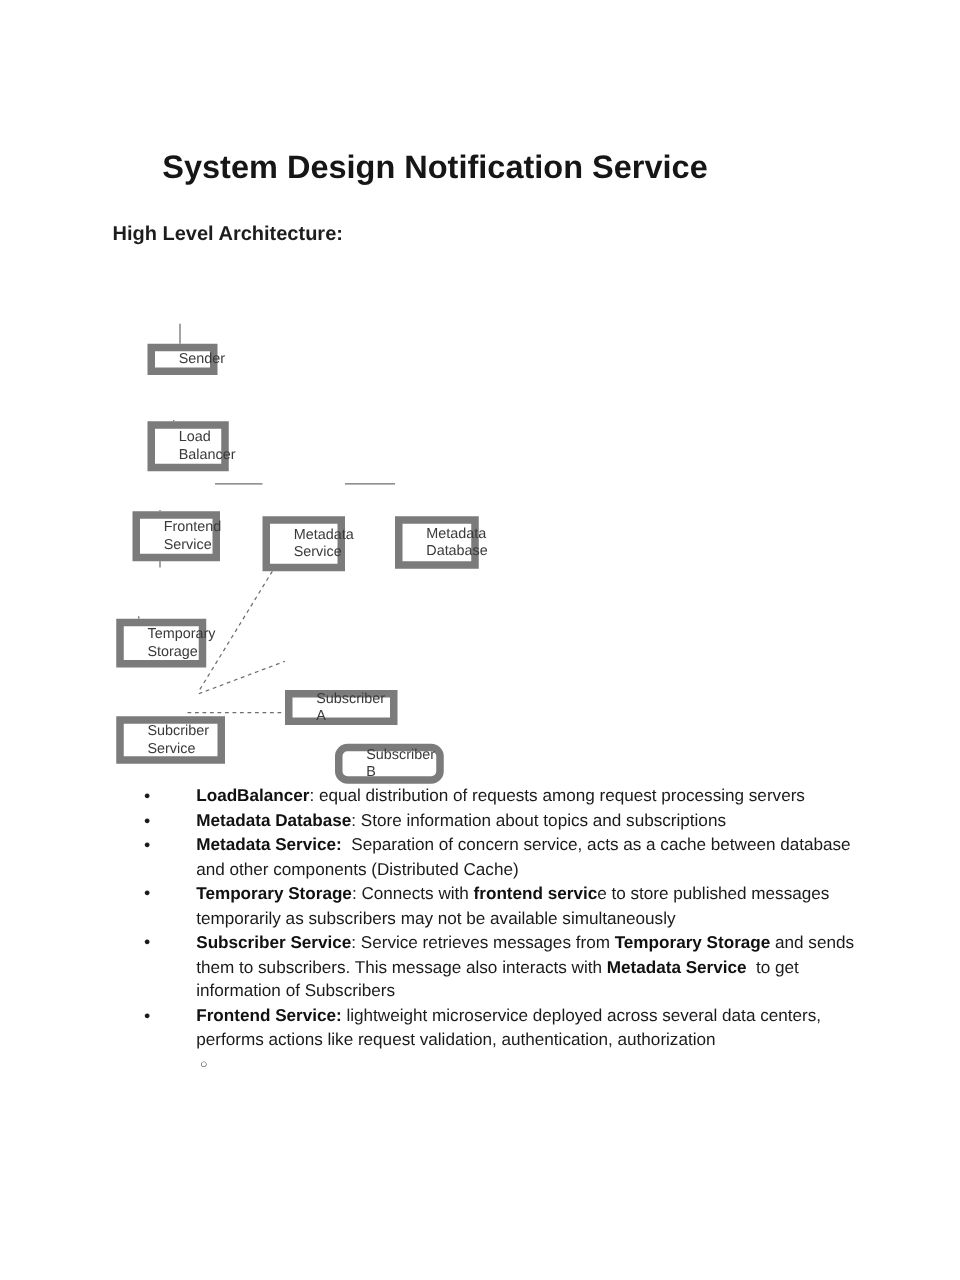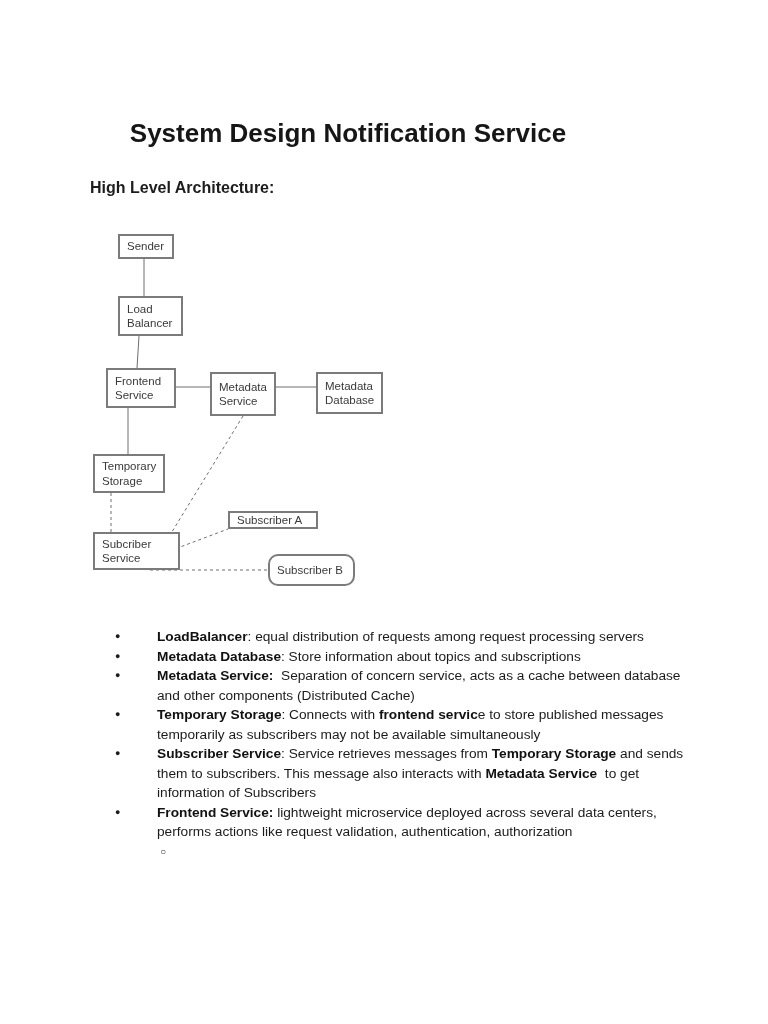--- a/index.html
+++ b/index.html
@@ -12,24 +12,24 @@
     font-size:26px;font-weight:bold;color:#161616;
   }
   .section-heading{
     position:absolute;top:179px;left:90px;
     font-size:16px;font-weight:bold;color:#1d1d1d;
   }
   .diagram{position:absolute;left:0;top:225px;width:768px;height:380px;}
   .diagram svg{position:absolute;left:0;top:0;width:768px;height:380px;}
   .node{
     position:absolute;box-sizing:border-box;background:#fff;
-    border:2px solid #14532d;color:#3a3a3a;
+    border:6px solid #14532d;color:#3a3a3a;
     font-size:11.5px;line-height:14.5px;
     display:flex;flex-direction:column;justify-content:center;
-    padding-left:7px;padding-right:2px;
+    padding-left:19px;padding-right:2px;margin-top:41px;
   }
   .bullets{position:absolute;left:0;top:627px;width:768px;}
   .b-row{display:flex;margin-left:115px;}
   .b-row.sub{margin-left:160px;}
   .b-marker{flex:none;width:22px;font-size:9px;line-height:19.5px;color:#1b1b1b;}
   .b-row.sub .b-marker{width:21px;font-size:10px;color:#333;}
   .b-text{
     flex:none;width:545px;font-size:13.7px;line-height:19.5px;color:#1b1b1b;
     white-space:pre-wrap;
     padding-left:20px;
@@ -56,21 +56,21 @@
         <line x1="150" y1="345" x2="268" y2="345" stroke="#6e6e6e" stroke-width="1" stroke-dasharray="3,3"></line>
       </svg>
     <div id="nodes">
         <div class="node" style="left: 118px; top: 9px; width: 56px; height: 25px; border-color: rgb(123, 123, 123); color: rgb(58, 58, 58);">Sender</div>
         <div class="node" style="left: 118px; top: 71px; width: 65px; height: 40px; border-color: rgb(123, 123, 123); color: rgb(58, 58, 58);">Load Balancer</div>
         <div class="node" style="left: 106px; top: 143px; width: 70px; height: 40px; border-color: rgb(123, 123, 123); color: rgb(58, 58, 58);">Frontend Service</div>
         <div class="node" style="left: 210px; top: 147px; width: 66px; height: 44px; border-color: rgb(123, 123, 123); color: rgb(58, 58, 58);">Metadata Service</div>
         <div class="node" style="left: 316px; top: 147px; width: 67px; height: 42px; border-color: rgb(123, 123, 123); color: rgb(58, 58, 58);">Metadata Database</div>
         <div class="node" style="left: 93px; top: 229px; width: 72px; height: 39px; border-color: rgb(123, 123, 123); color: rgb(58, 58, 58);">Temporary Storage</div>
         <div class="node" style="left: 93px; top: 307px; width: 87px; height: 38px; border-color: rgb(123, 123, 123); color: rgb(58, 58, 58);">Subcriber Service</div>
-        <div class="node" style="left: 228px; top: 286px; width: 90px; height: 18px; border-color: rgb(123, 123, 123); color: rgb(58, 58, 58);">Subscriber A</div>
+        <div class="node" style="left: 228px; top: 286px; width: 90px; height: 28px; border-color: rgb(123, 123, 123); color: rgb(58, 58, 58);">Subscriber A</div>
         <div class="node" style="left: 268px; top: 329px; width: 87px; height: 32px; border-color: rgb(123, 123, 123); color: rgb(58, 58, 58); border-radius: 10px;">Subscriber B</div>
       </div>
   </div>
 
   <div class="bullets" id="bullets">
       <div class="b-row">
         <span class="b-marker">●</span>
         <span class="b-text"><b>LoadBalancer</b><span>: equal distribution of requests among request processing servers</span></span>
       </div>
       <div class="b-row">

